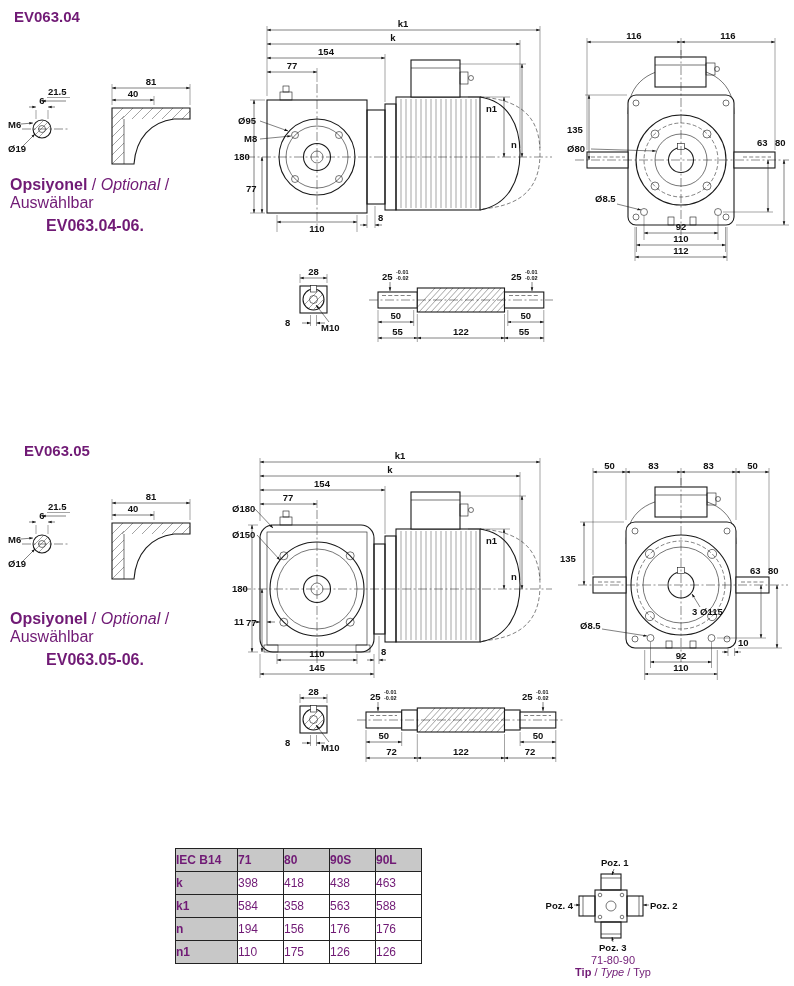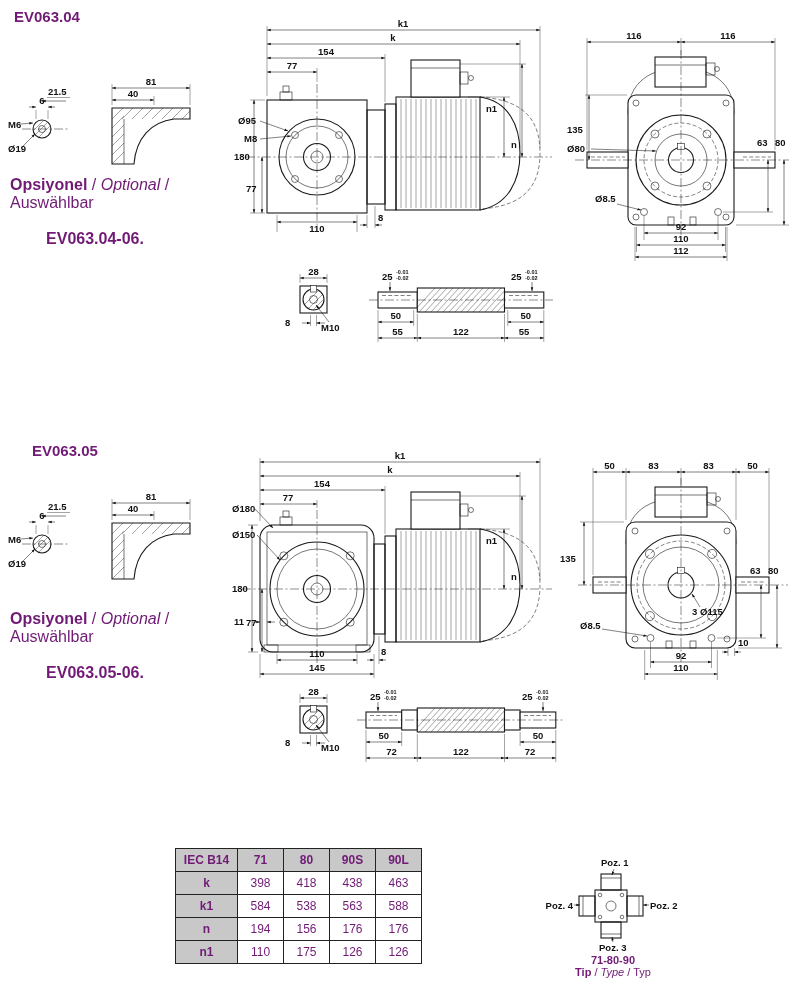--- a/index.html
+++ b/index.html
@@ -9,36 +9,36 @@
 svg text{font-family:"Liberation Sans","DejaVu Sans",sans-serif;font-weight:bold;font-size:9.5px;fill:#111}
 text.xs{font-size:5.5px}
 .ol{fill:none;stroke:#1a1a1a;stroke-width:1.1}
 .o2{fill:none;stroke:#1a1a1a;stroke-width:0.6}
 .dim{fill:none;stroke:#1a1a1a;stroke-width:0.55}
 .hz{fill:none;stroke:#1a1a1a;stroke-width:0.4}
 .cl{fill:none;stroke:#1a1a1a;stroke-width:0.5;stroke-dasharray:9 2.5 2 2.5}
 .dash{fill:none;stroke:#1a1a1a;stroke-width:0.55;stroke-dasharray:4 2.2}
 .title{position:absolute;font-weight:bold;font-size:15px}
 .note{position:absolute;font-size:16px;width:210px}
-.note .c{width:170px;text-align:center;margin-top:18px;font-weight:bold}
-table.spec{position:absolute;border-collapse:collapse;font-size:12px;text-align:center}
+.note .c{width:170px;text-align:center;margin-top:5px;font-weight:bold}
+table.spec{position:absolute;border-collapse:collapse;font-size:12px;text-align:left}
 table.spec td,table.spec th{border:1.2px solid #222;width:46px;height:23px;padding:0}
 table.spec th:first-child,table.spec td:first-child{width:62px}
 table.spec .hd{background:#c8c8c8;font-weight:bold}
 .tbtitle{position:absolute;font-size:11px}
 .tbfoot{position:absolute;font-size:11px;text-align:center;width:146px}
-.tbfoot .m{font-weight:bold}
+.tbfoot .m{font-weight:normal}
 </style>
 </head>
 <body>
 
 <div id="page">
 
 <div class="title" style="left:14px;top:8px">EV063.04</div>
-<div class="title" style="left:32px;top:442px">EV063.05</div>
+<div class="title" style="left:24px;top:442px">EV063.05</div>
 
 <svg style="left:8px;top:72px" width="215" height="110" viewBox="0 0 215 110">
 <defs>
 <marker id="mA" viewBox="0 0 10 10" refX="9.5" refY="5" markerWidth="7" markerHeight="7" orient="auto-start-reverse">
           <path d="M0,1.8L10,5L0,8.2Z" fill="#111"></path>
         </marker>
 <clipPath id="cA">
           <circle cx="34" cy="57" r="8.6"></circle>
         </clipPath>
 </defs>
@@ -598,21 +598,21 @@
 <tr>
 <td class="hd">k</td>
 <td>398</td>
 <td>418</td>
 <td>438</td>
 <td>463</td>
 </tr>
 <tr>
 <td class="hd">k1</td>
 <td>584</td>
-<td>538</td>
+<td>358</td>
 <td>563</td>
 <td>588</td>
 </tr>
 <tr>
 <td class="hd">n</td>
 <td>194</td>
 <td>156</td>
 <td>176</td>
 <td>176</td>
 </tr>

